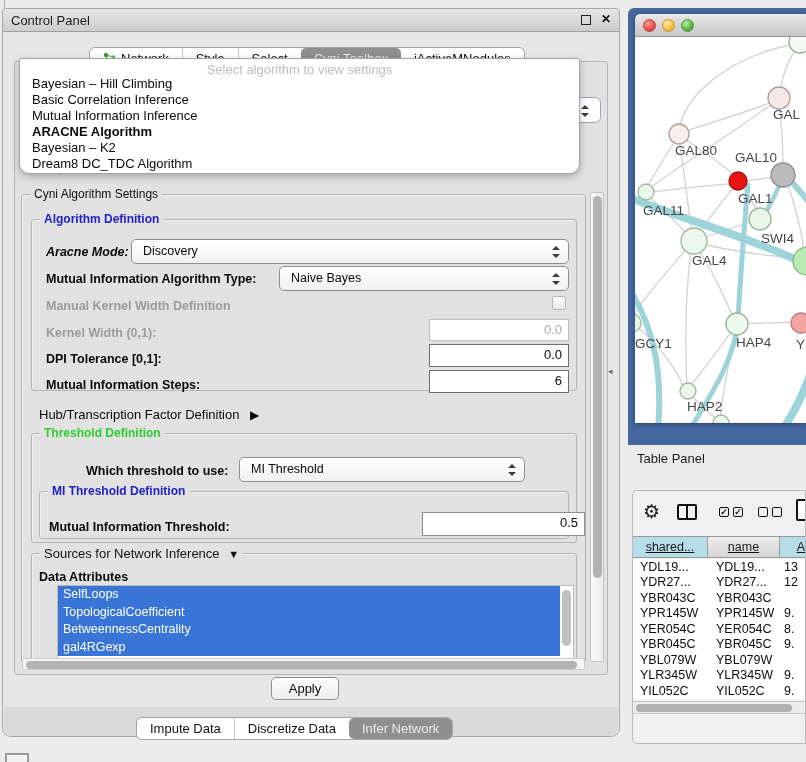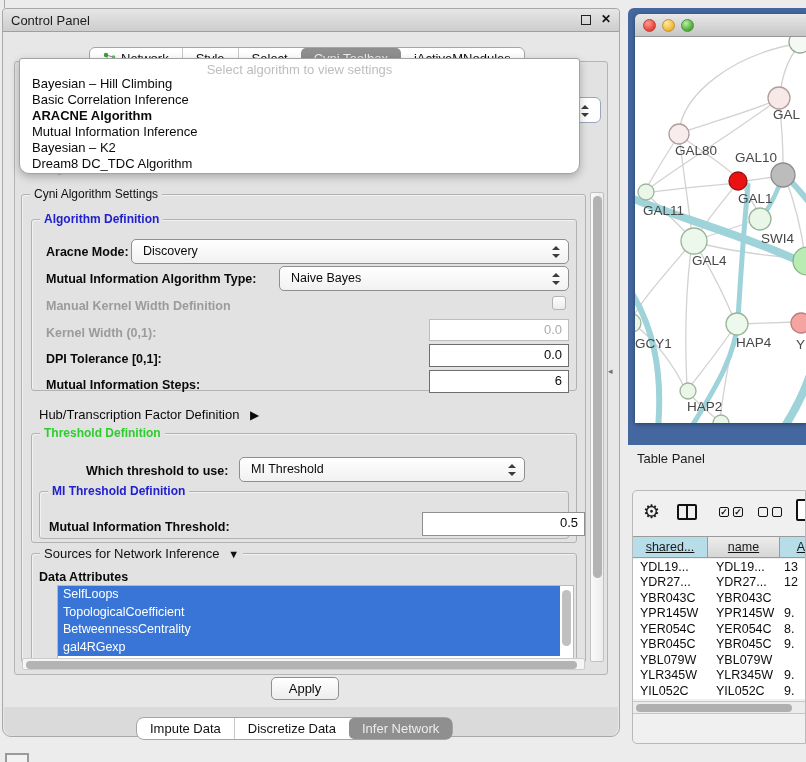--- a/index.html
+++ b/index.html
@@ -11,21 +11,21 @@
   #cp-window { left:2px; top:8px; width:618px; height:729px; background:#e7e7e7; border:1px solid #a8a8a8; border-radius:4px 4px 9px 9px; }
   #cp-titlebar { position:absolute; left:0; top:0; right:0; height:23px; background:linear-gradient(#e6e6e6,#cdcdcd); border-bottom:1px solid #9f9f9f; border-radius:4px 4px 0 0; }
   #cp-title { position:absolute; left:8px; top:4px; font-size:13px; color:#1c1c1c; }
   #cp-float { position:absolute; right:28px; top:6px; width:10px; height:10px; border:1.5px solid #222; }
   #cp-close { position:absolute; right:8px; top:3px; font-size:12px; font-weight:bold; color:#111; }
   #cp-bottomstrip { position:absolute; left:1px; top:698px; width:614px; height:29px; background:#dadada; border-radius:0 0 9px 9px; }
 
   
   .tabbar { display:flex; align-items:stretch; background:#fff; border:1px solid #a5a5a5; border-radius:6px; height:23px; z-index:45; }
   #top-tabs { left:86px; top:38px; }
-  #bottom-tabs { left:133px; top:708px;border-radius:8px; }
+  #bottom-tabs { left:133px; top:708px; }
   .tab { display:flex; align-items:center; padding:0 13px; font-size:13px; color:#111; border-left:1px solid #c9c9c9; cursor:default; }
   .tab:first-child { border-left:none; }
   .tab.selected { background:#8f8f8f; color:#ececec; border-radius:5px; border-left:none; }
   .tab.selected + .tab { border-left:none; }
   .tab .ticon { margin-right:5px; display:inline-block; }
 
   
   #cp-content { left:13px; top:60px; width:594px; height:614px; background:#e2e2e2; border:1px solid #b5b5b5; border-radius:3px; }
 
   
@@ -137,35 +137,35 @@
         <span class="dn"></span>
       </span>
   </div>
   <div class="abs" id="ghost-text" style="left:53px; top:151px;">galFiltered.sif default node</div>
 
   <div class="abs" id="algo-dropdown" style="left:16px; top:49px;">
     <div id="algo-hint">Select algorithm to view settings</div>
     <div id="algo-list">
         <div class="algo-item">Bayesian – Hill Climbing</div>
         <div class="algo-item">Basic Correlation Inference</div>
+        <div class="algo-item">Mutual Information Inference</div>
         <div class="algo-item bold">ARACNE Algorithm</div>
-        <div class="algo-item">Mutual Information Inference</div>
         <div class="algo-item">Bayesian – K2</div>
         <div class="algo-item">Dream8 DC_TDC Algorithm</div>
       </div>
   </div>
 
   <div class="group" style="left:18px; top:185px; width:565px; height:469px; z-index:6;">
     <span class="legend">Cyni Algorithm Settings</span>
   </div>
 
   <div class="group" style="left:28px; top:210px; width:546px; height:172px; z-index:7;">
     <span class="legend blue">Algorithm Definition</span>
   </div>
-  <span class="flabel" style="left:43px; top:236px; z-index:8;">Aracne Mode:</span>
+  <span class="flabel" style="left:43px; top:236px; z-index:8;font-style:italic;">Aracne Mode:</span>
   <div class="combo" style="left:128px; top:230px; width:438px; height:25px; z-index:8;">
     <span class="cval">Discovery</span>
     <span class="arrows">
         <span class="up"></span>
         <span class="dn"></span>
       </span>
   </div>
   <span class="flabel" style="left:43px; top:263px; z-index:8;">Mutual Information Algorithm Type:</span>
   <div class="combo" style="left:276px; top:257px; width:290px; height:25px; z-index:8;">
     <span class="cval">Naive Bayes</span>

